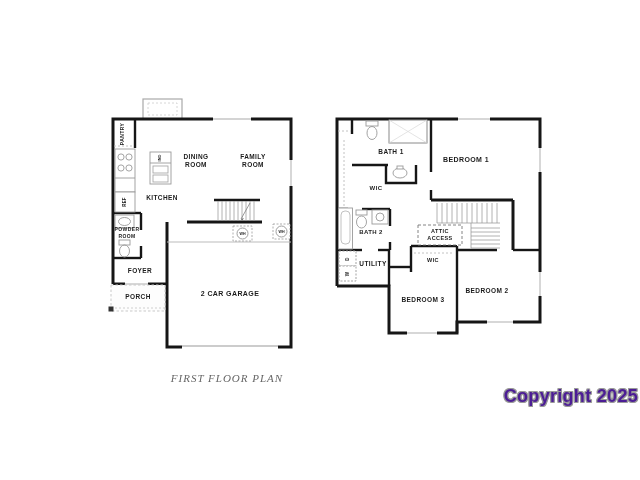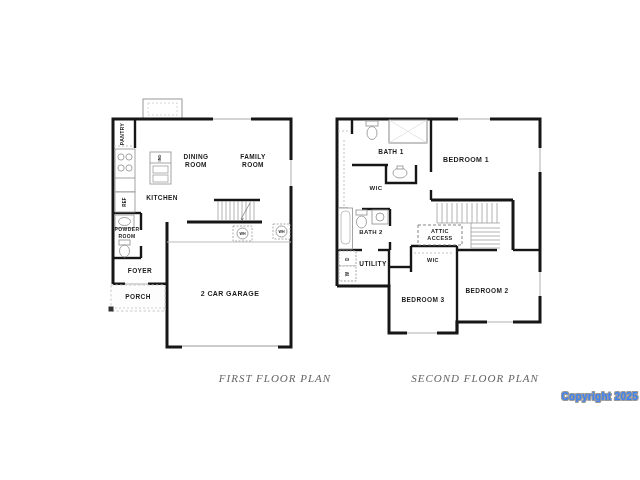--- a/index.html
+++ b/index.html
@@ -8,23 +8,23 @@
   svg{position:absolute;left:0;top:0;}
   .lbl{position:absolute;transform:translate(-50%,-50%);font-weight:bold;color:#1c1c1c;
        font-size:6.8px;letter-spacing:.4px;text-align:center;line-height:1.3;
        white-space:pre-line;}
   .v{transform:translate(-50%,-50%) rotate(-90deg);}
   .s5{font-size:5px;} .s55{font-size:5.5px;} .s6{font-size:6px;} .s65{font-size:6.5px;}
   .s7{font-size:7px;} .s45{font-size:4.5px;letter-spacing:.2px;} .s4{font-size:4px;letter-spacing:0;}
   .s35{font-size:3.6px;letter-spacing:0;}
   .caption{position:absolute;transform:translate(-50%,-50%);
        font-family:"Liberation Serif",serif;font-style:italic;font-size:11px;
-       color:#666;letter-spacing:1px;white-space:nowrap;margin-left:48px;}
+       color:#666;letter-spacing:1px;white-space:nowrap;}
   .watermark{position:absolute;right:2px;top:390px;text-align:left;
-       font-weight:bold;font-size:10px;line-height:13.5px;color:#3b82f6;letter-spacing:.3px;
+       font-weight:bold;font-size:18px;line-height:13.5px;color:#4c1d95;letter-spacing:.3px;
        text-shadow:-1px -1px 0 #9a9a9a,1px -1px 0 #9a9a9a,-1px 1px 0 #9a9a9a,
                    1px 1px 0 #9a9a9a,0 -1px 0 #9a9a9a,0 1px 0 #9a9a9a,
                    -1px 0 0 #9a9a9a,1px 0 0 #9a9a9a;}
 </style>
 </head>
 <body>
 
 <div id="stage">
 
 <svg width="640" height="480" viewBox="0 0 640 480">
@@ -251,19 +251,18 @@
 <div class="lbl s55" style="left:440px;top:235px">ATTIC
 ACCESS</div>
 <div class="lbl s65" style="left:373px;top:264px">UTILITY</div>
 <div class="lbl s55" style="left:433px;top:261px">WIC</div>
 <div class="lbl s65" style="left:423px;top:300px">BEDROOM 3</div>
 <div class="lbl s65" style="left:487px;top:291px">BEDROOM 2</div>
 <div class="lbl v s45" style="left:347.5px;top:258.5px">D</div>
 <div class="lbl v s45" style="left:347.5px;top:273.5px">W</div>
 
 <div class="caption" style="left:227px;top:378px">FIRST FLOOR PLAN</div>
-<div class="caption" style="left:427px;top:378px">SECOND FLOOR PLAN</div>
 
 <div class="watermark">
   <div>Copyright 2025</div>
 </div>
 
 </div>
 
 </body></html>

